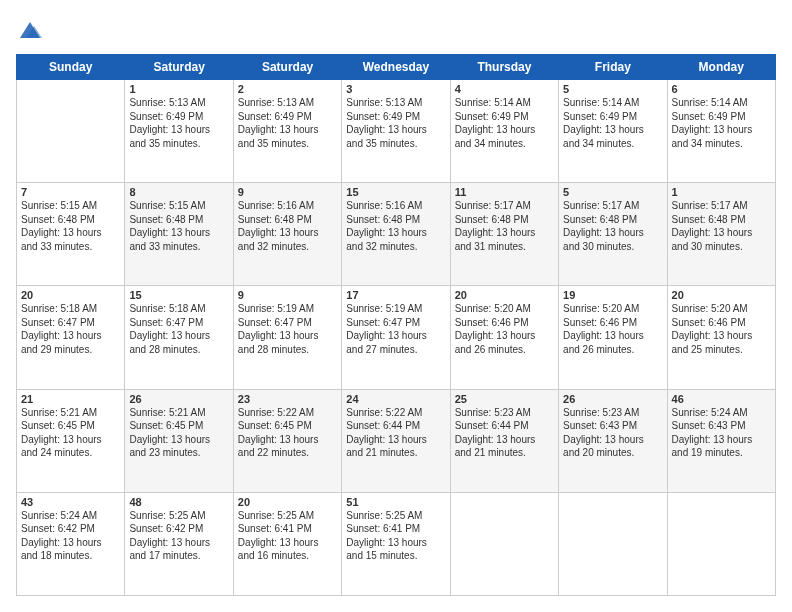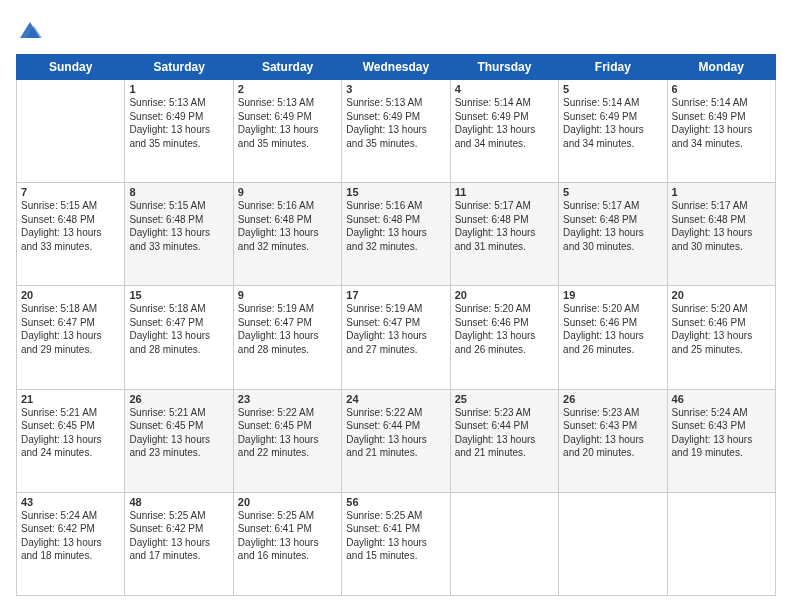--- a/index.html
+++ b/index.html
@@ -265,21 +265,21 @@
           </td>
           <td>
             <span class="day-num">48</span>
             <div class="day-info">Sunrise: 5:25 AM<br>Sunset: 6:42 PM<br>Daylight: 13 hours and 17 minutes.</div>
           </td>
           <td>
             <span class="day-num">20</span>
             <div class="day-info">Sunrise: 5:25 AM<br>Sunset: 6:41 PM<br>Daylight: 13 hours and 16 minutes.</div>
           </td>
           <td>
-            <span class="day-num">56</span>
+            <span class="day-num">51</span>
             <div class="day-info">Sunrise: 5:25 AM<br>Sunset: 6:41 PM<br>Daylight: 13 hours and 15 minutes.</div>
           </td>
           <td class="empty-cell"></td>
           <td class="empty-cell"></td>
           <td class="empty-cell"></td>
         </tr>
       </tbody>
   </table>
 </div>
 

